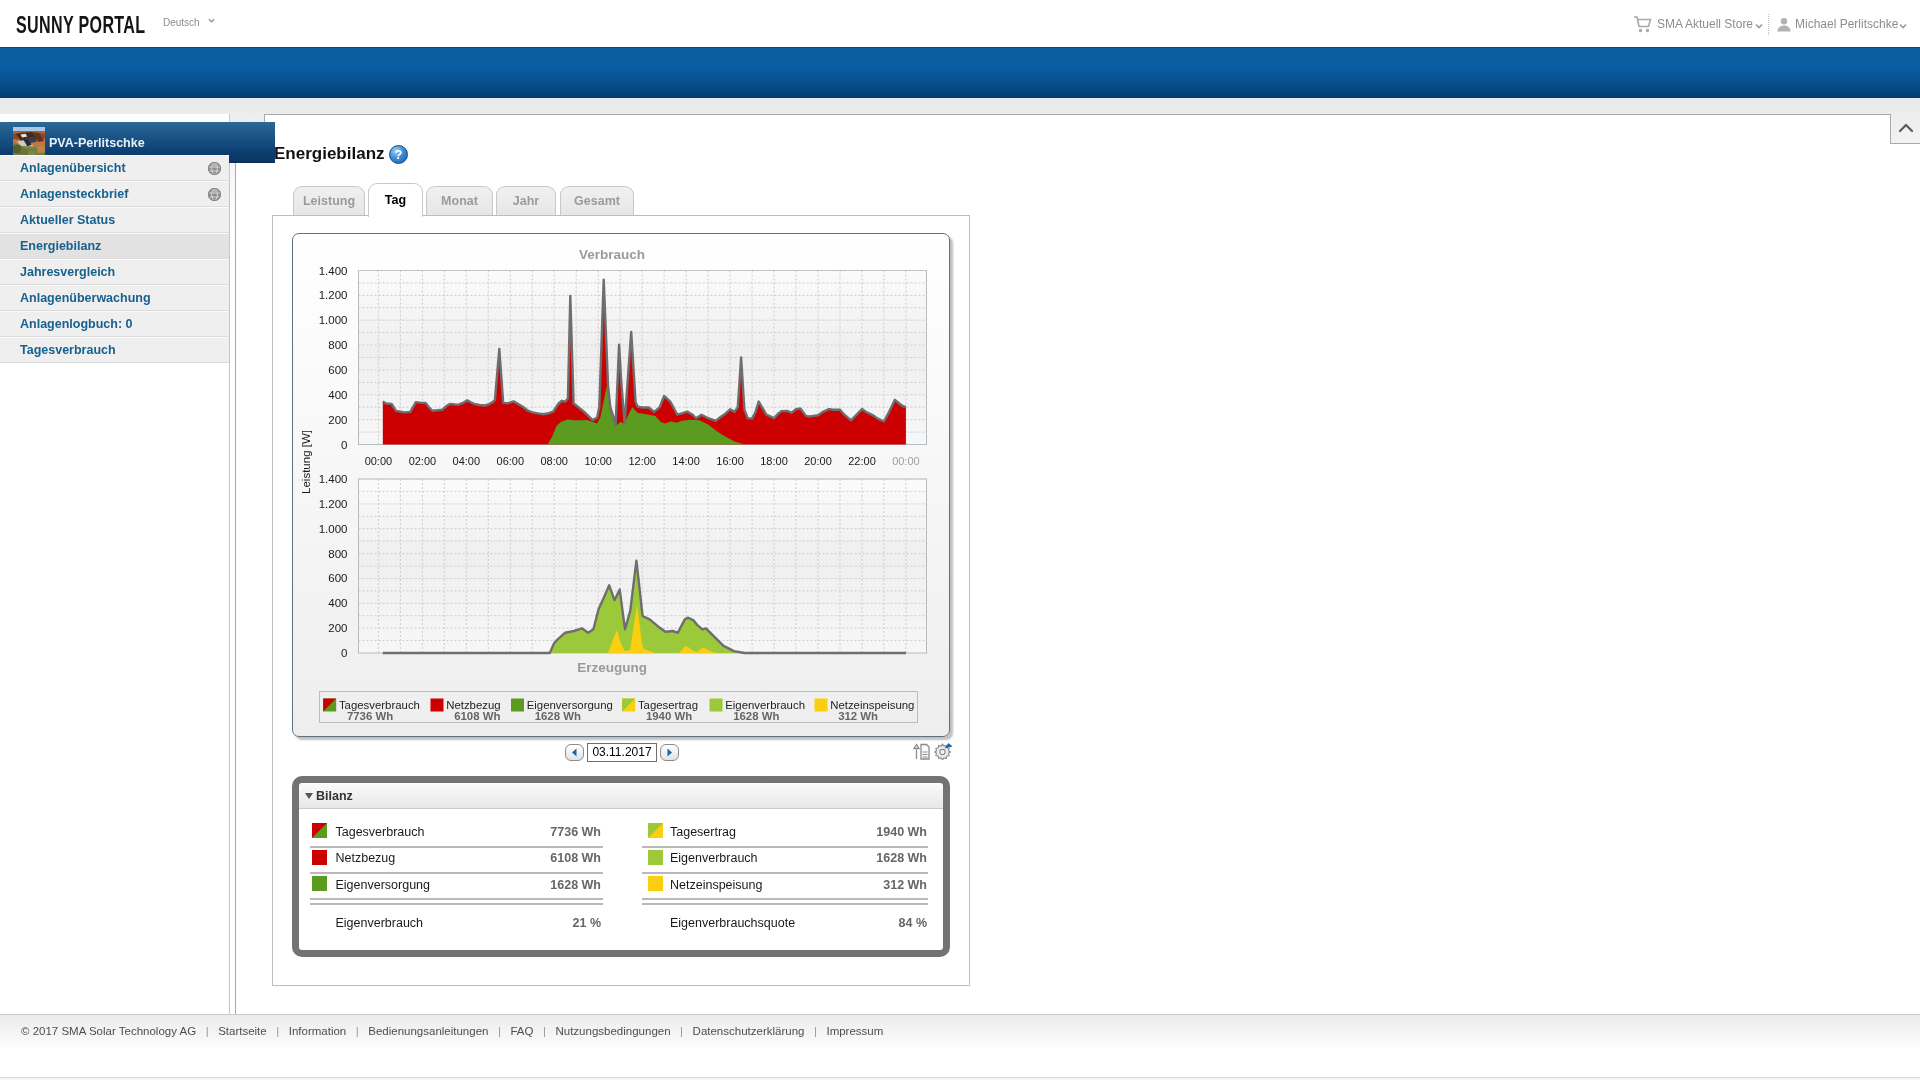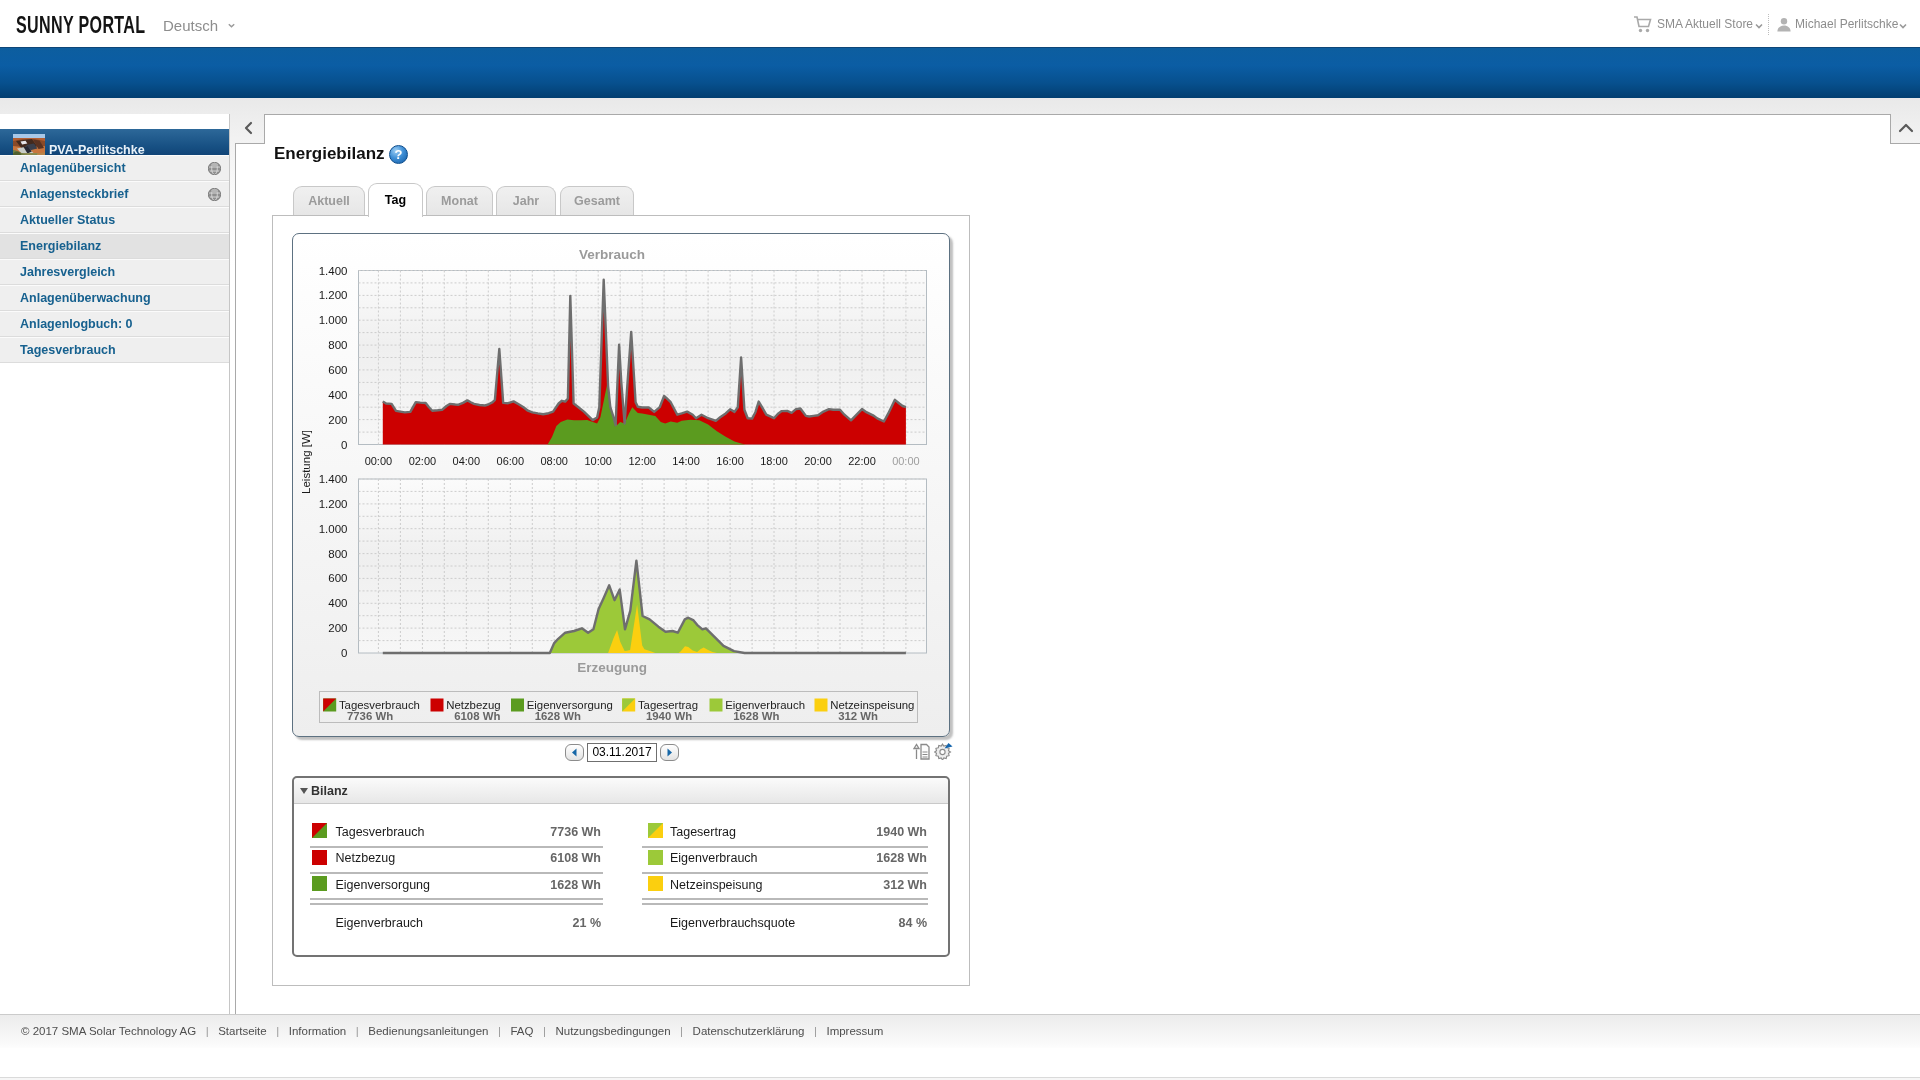--- a/index.html
+++ b/index.html
@@ -1,38 +1,38 @@
 <!DOCTYPE html>
 <html><head><meta charset="utf-8"><title>Sunny Portal</title>
 <style>
 *{margin:0;padding:0;box-sizing:border-box}
 html,body{width:1920px;height:1080px;overflow:hidden;background:#fff;
   font-family:"Liberation Sans",sans-serif;-webkit-font-smoothing:antialiased}
 .abs{position:absolute}
 
 #logo{left:16px;top:10.5px;font-size:24px;font-weight:bold;color:#141414;letter-spacing:.5px;transform:scaleX(.67);transform-origin:0 0;white-space:nowrap}
-#lang{left:163px;top:17px;font-size:15px;color:#8d8d8d}
+#lang{left:163px;top:17px;font-size:10px;color:#8d8d8d}
 .hrt{top:17px;font-size:12px;color:#8d8d8d}
 .chev{display:inline-block;width:9px;height:9px;position:relative;top:-1px;margin-left:5px}
 #bluebar{left:0;top:47px;width:1920px;height:51px;
   background:linear-gradient(180deg,#0d5e9f 0%,#0b5da4 35%,#07508e 70%,#023e70 100%);
   border-top:1px solid #0e4678}
 
 #pagebg{left:0;top:98px;width:1920px;height:916px;
   background:linear-gradient(180deg,#e9e9e9 0px,#f3f3f3 45px,#fcfcfc 110px,#ffffff 170px)}
 #footband{left:0;top:1014px;width:1920px;height:34px;border-top:1px solid #cbcbcb;
   background:linear-gradient(180deg,#ececec,#f8f8f8 75%,#fdfdfd)}
 #foottext{left:21px;top:1024.5px;font-size:11.5px;color:#4e4e4e}
 #foottext i{font-style:normal;color:#999;padding:0 9.5px}
 #botline{left:0;top:1077px;width:1920px;height:1px;background:#dadada}
 #botstrip{left:0;top:1078px;width:1920px;height:2px;background:#f6f6f6}
 
 #sidebar{left:0;top:114px;width:230px;height:900px;background:#fff;
   border-right:1px solid #c6c6c6}
-#sb-head{position:absolute;left:0;top:15px;width:229px;height:41px;
+#sb-head{position:absolute;left:0;top:8px;width:275px;height:41px;
   background:linear-gradient(180deg,#2d6899 0%,#175083 45%,#0d3d6f 80%,#0a3765 100%);
   border-bottom:2px solid #0c3059}
 #sb-head .txt{position:absolute;left:49px;top:13.5px;color:#e8f1f8;font-size:12.5px;font-weight:bold}
 #sb-photo{position:absolute;left:13px;top:5px;width:32px;height:32px;overflow:hidden}
 .mi{position:absolute;left:0;width:229px;height:26px;background:#efefef;
   border-top:1px solid #fbfbfb;border-bottom:1px solid #dcdcdc;
   color:#17618f;font-size:12.5px;font-weight:bold;line-height:25px;padding-left:20px}
 .mi.sel{background:#e2e2e2}
 .mi .globe{position:absolute;right:8px;top:6px}
 #sb-konf{position:absolute;left:0;top:251px;width:229px;height:37px;
@@ -72,21 +72,21 @@
 .axg{font:11px "Liberation Sans",sans-serif;fill:#9e9e9e}
 .leg{font:11.4px "Liberation Sans",sans-serif;fill:#222}
 .legv{font:bold 11.4px "Liberation Sans",sans-serif;fill:#666}
 
 .navbtn{position:absolute;top:744px;width:19px;height:17px;border:1px solid #8c8c8c;
   border-radius:6px;background:linear-gradient(180deg,#ffffff,#e3e3e3);z-index:8}
 #dateinput{left:587px;top:743px;width:70px;height:19px;border:1px solid #6f6f6f;
   background:#fff;font-size:12px;color:#000;text-align:center;line-height:17px;z-index:8}
 
 #bilanz{left:292px;top:776px;width:658px;height:181px;background:#fff;
-  border:2px solid #737373;border-radius:5px;z-index:8}
+  border:7px solid #737373;border-radius:10px;z-index:8}
 #bilanz-head{position:absolute;left:0;top:0;width:100%;height:26px;
   background:linear-gradient(180deg,#fbfbfb,#e7e7e7);border-bottom:1px solid #c9c9c9;
   border-radius:5px 5px 0 0;font-size:12.5px;font-weight:bold;color:#333;
   line-height:26px;padding-left:17px}
 #bilanz-head .tri{position:absolute;left:6px;top:10px;width:0;height:0;
   border-left:4px solid transparent;border-right:4px solid transparent;border-top:6px solid #555}
 .blab{position:absolute;font-size:12.5px;color:#1a1a1a}
 .bval{position:absolute;font-size:12.5px;font-weight:bold;color:#666;text-align:right;width:100px}
 .bline{position:absolute;height:2px;background:#b9b9b9}
 </style></head>
@@ -180,21 +180,21 @@
   <div class="mi sel" style="top:119px">Energiebilanz</div>
   <div class="mi" style="top:145px">Jahresvergleich</div>
   <div class="mi" style="top:171px">Anlagenüberwachung</div>
   <div class="mi" style="top:197px">Anlagenlogbuch: 0</div>
   <div class="mi" style="top:223px">Tagesverbrauch</div>
 </div>
 
 <div class="abs" id="ptitle">Energiebilanz</div>
 <div class="abs" id="help">?</div>
 
-<div class="tab" style="left:293px;width:72px">Aktuell</div>
+<div class="tab" style="left:293px;width:72px">Leistung</div>
 <div class="tab on" style="left:368px;width:55px">Tag</div>
 <div class="tab" style="left:426px;width:67px">Monat</div>
 <div class="tab" style="left:496px;width:60px">Jahr</div>
 <div class="tab" style="left:560px;width:74px">Gesamt</div>
 
 <div class="abs" id="tabpanel"></div>
 
 <div class="abs" id="chartbox">
     <svg id="chartsvg" width="656" height="502">
 <defs>

